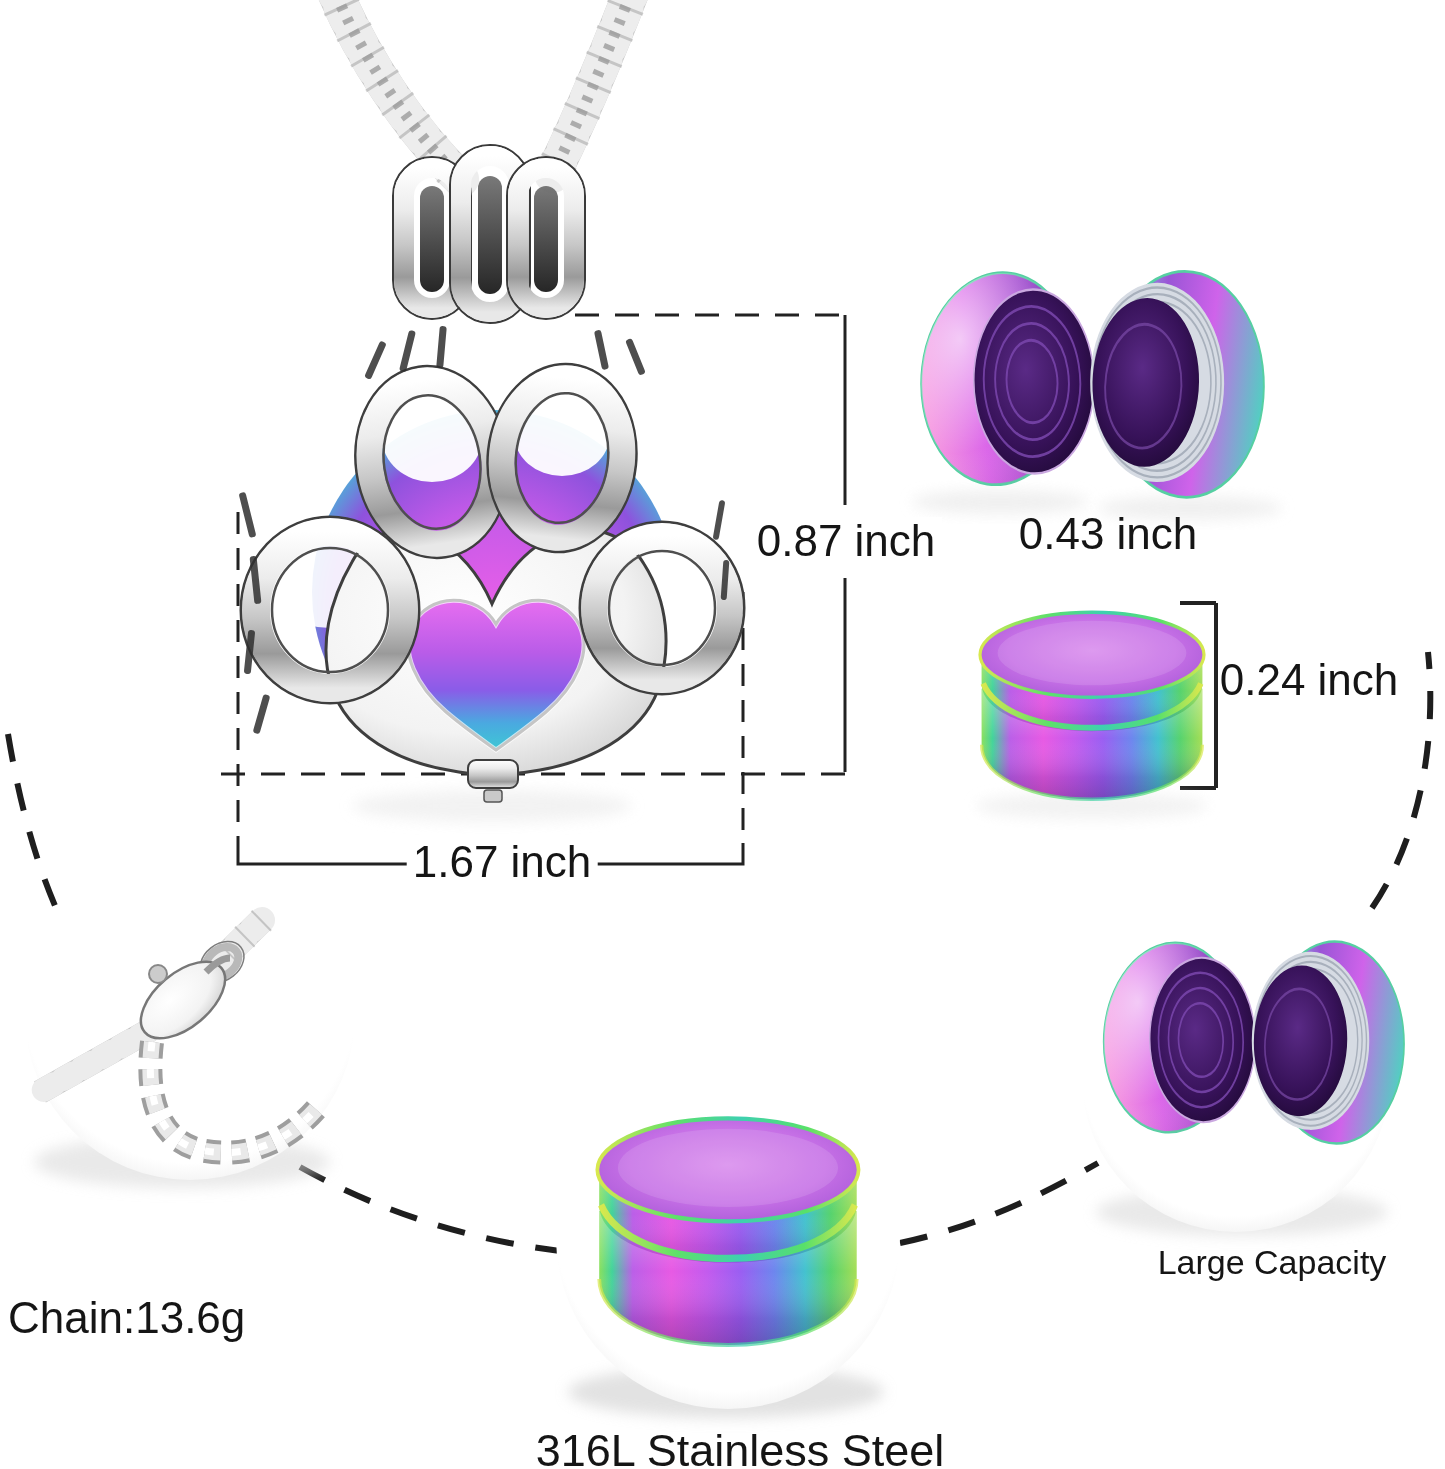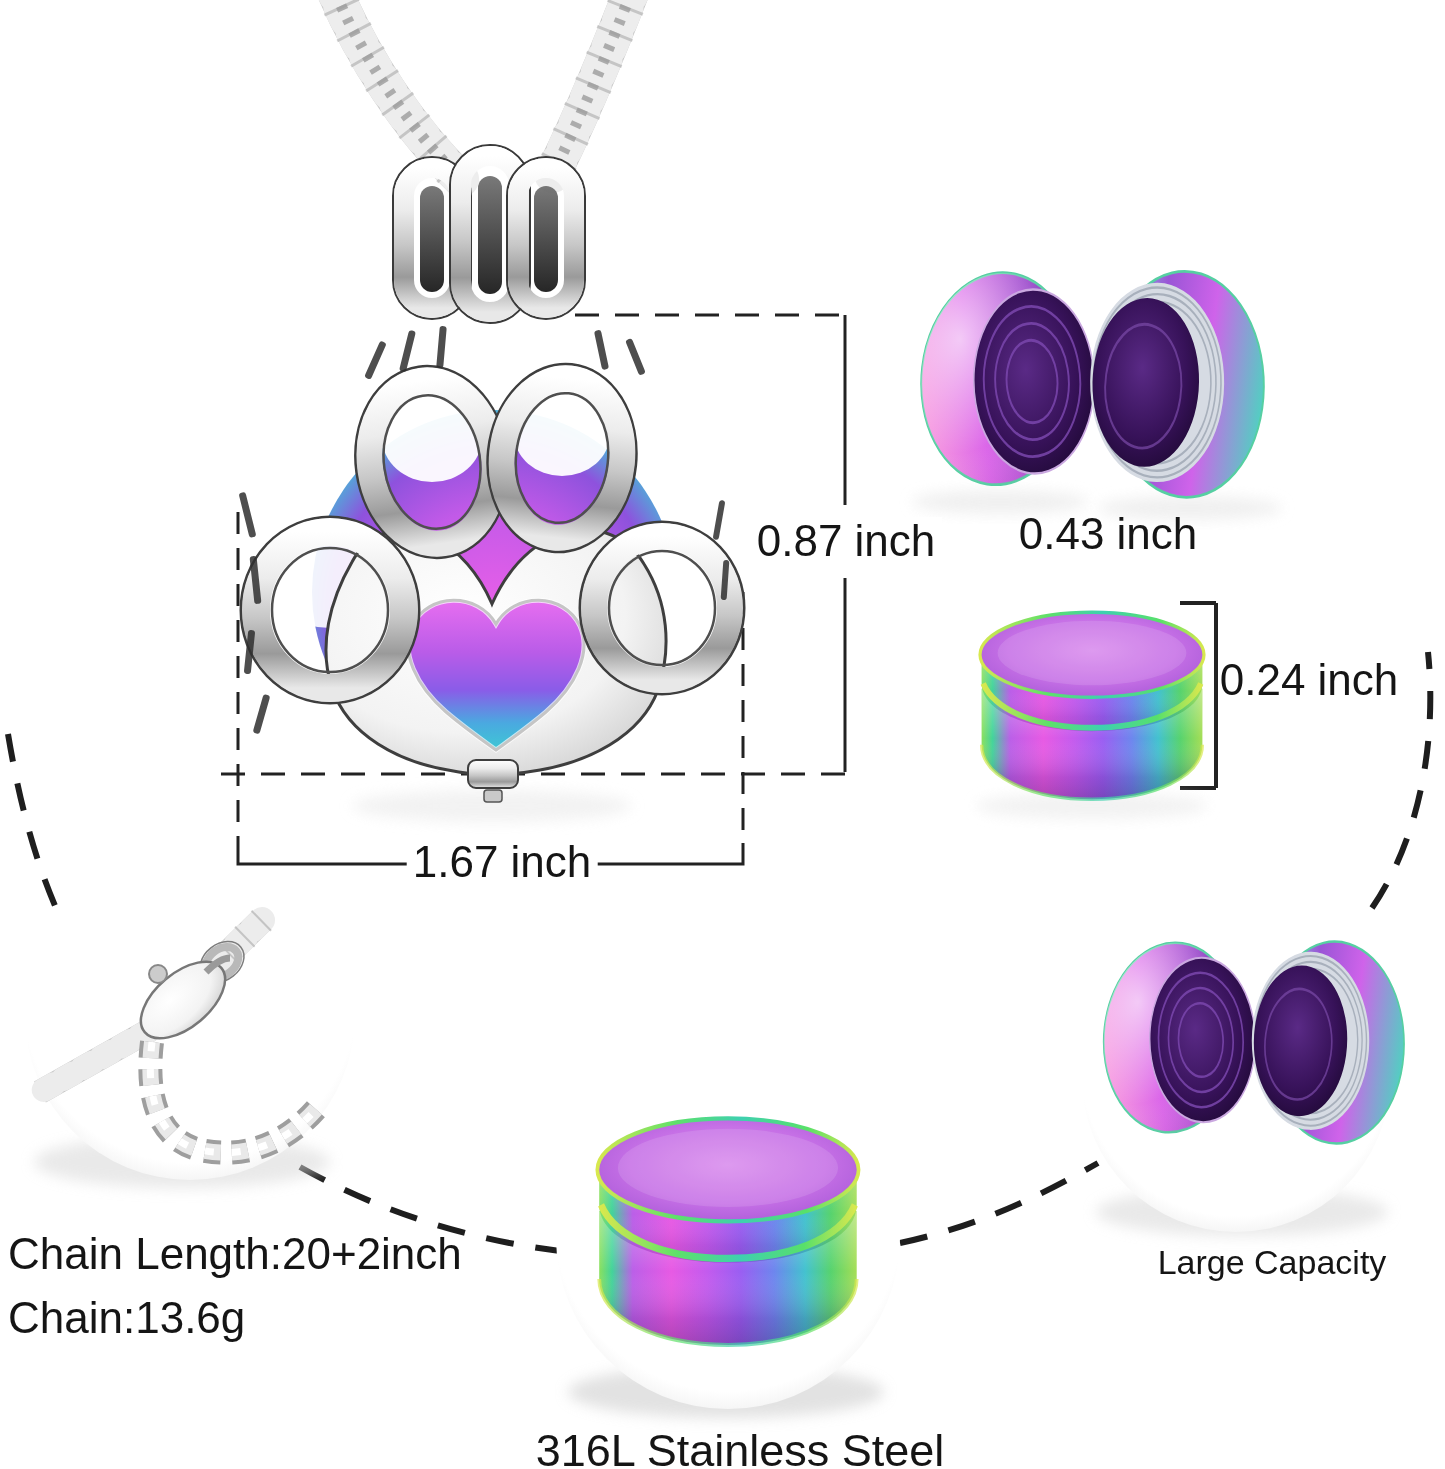--- a/index.html
+++ b/index.html
@@ -294,18 +294,17 @@
 <use href="#capClosed" transform="translate(588,1106) scale(0.933,1.03)"></use>
 
 <use href="#capOpenPair" transform="translate(1100,935) scale(0.554,0.84)"></use>
 
 </svg>
 
 <div class="label dim" style="left:846px;top:541px;">0.87 inch</div>
 <div class="label dim" style="left:1108px;top:534px;background:transparent;">0.43 inch</div>
 <div class="label dim" style="left:1309px;top:680px;background:transparent;">0.24 inch</div>
 <div class="label dim" style="left:502px;top:862px;">1.67 inch</div>
-<div class="label spec" style="left:8px;top:1232px;">Chain Length:20+2inch</div>
 <div class="label spec" style="left:8px;top:1296px;">Chain:13.6g</div>
 <div class="label feat" style="left:1272px;top:1262px;">Large Capacity</div>
 <div class="label mat" style="left:740px;top:1450px;">316L Stainless Steel</div>
 
 </div>
 
 </body></html>

